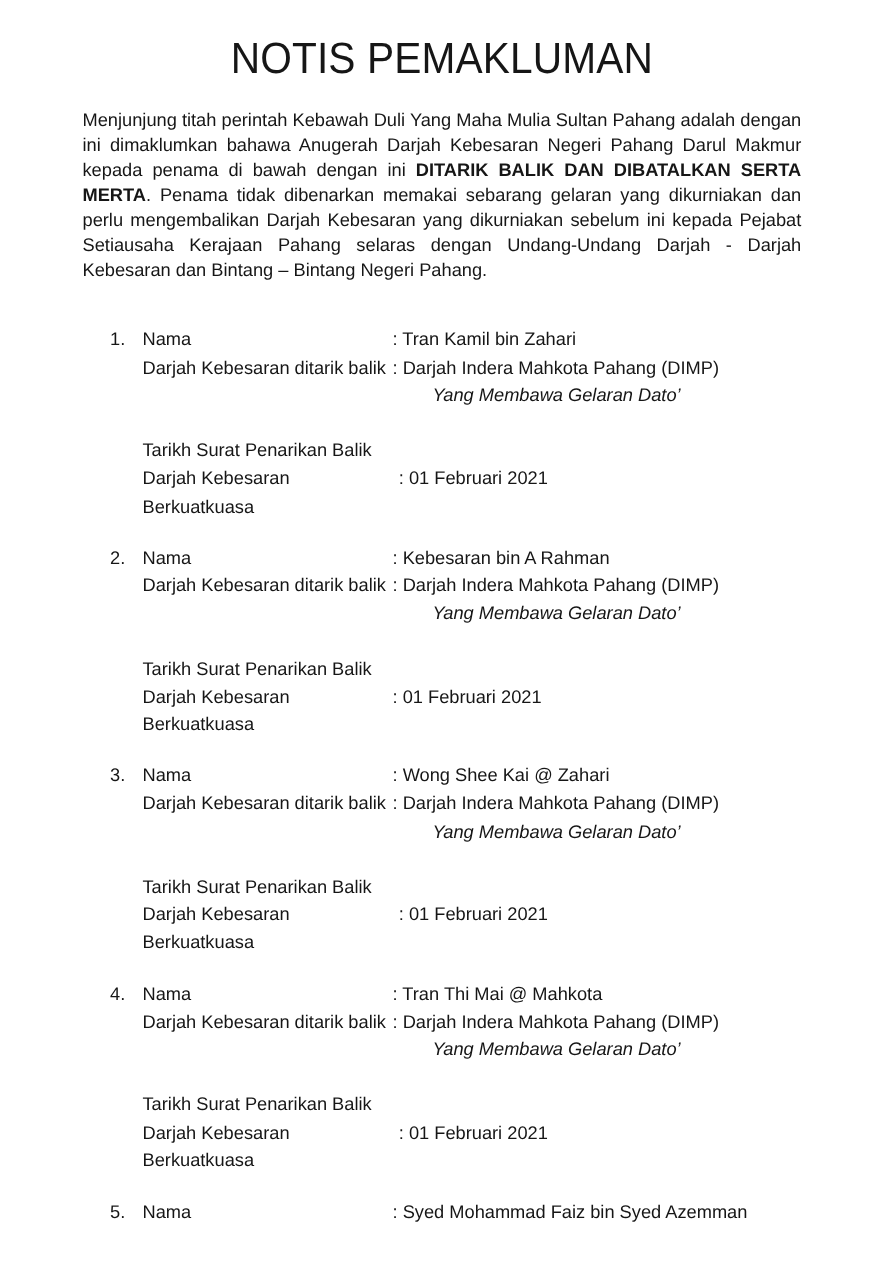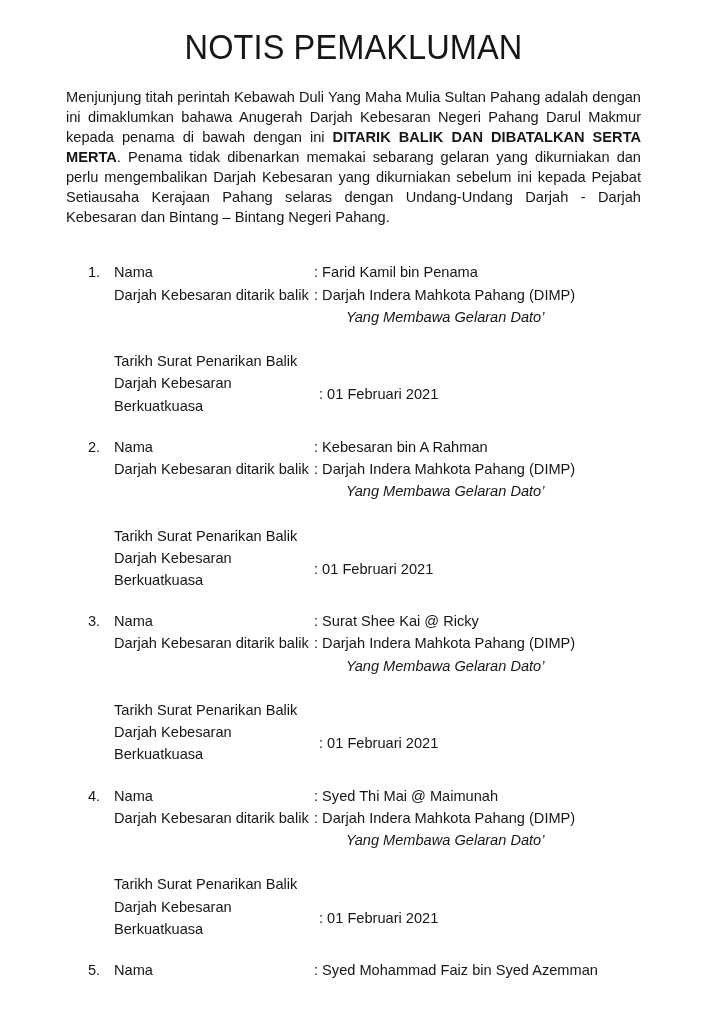--- a/index.html
+++ b/index.html
@@ -68,21 +68,21 @@
   .entry-num {
     position: absolute;
     left: 22px;
     top: 0;
     width: 22px;
     text-align: left;
     font-size: 14.6px;
   }
   .entry-row {
     display: flex;
-    align-items: center;
+    align-items: flex-start;
   }
   .entry-label {
     width: 224px;
     flex: 0 0 224px;
     padding-left: 24px;
     box-sizing: border-box;
   }
   .entry-label.wide {
     width: 229px;
     flex: 0 0 229px;
@@ -107,21 +107,21 @@
   <h1 class="doc-title">NOTIS PEMAKLUMAN</h1>
 
   <p class="intro"><span>Menjunjung titah perintah Kebawah Duli Yang Maha Mulia Sultan Pahang adalah dengan ini dimaklumkan bahawa Anugerah Darjah Kebesaran Negeri Pahang Darul Makmur kepada penama di bawah dengan ini </span><span class="bold">DITARIK BALIK DAN DIBATALKAN SERTA MERTA</span><span>. Penama tidak dibenarkan memakai sebarang gelaran yang dikurniakan dan perlu mengembalikan Darjah Kebesaran yang dikurniakan sebelum ini kepada Pejabat Setiausaha Kerajaan Pahang selaras dengan Undang-Undang Darjah - Darjah Kebesaran dan Bintang – Bintang Negeri Pahang.</span></p>
 
   <div class="entries">
 
     <div class="entry">
       <span class="entry-num">1.</span>
       <div class="entry-row">
         <span class="entry-label">Nama</span>
-        <span class="entry-value">: Farid Kamil bin Penama</span>
+        <span class="entry-value">: Tran Kamil bin Zahari</span>
       </div>
       <div class="entry-row">
         <span class="entry-label">Darjah Kebesaran ditarik balik</span>
         <span class="entry-value">: Darjah Indera Mahkota Pahang (DIMP)</span>
       </div>
       <div class="entry-cont">Yang Membawa Gelaran Dato’</div>
       <div class="entry-gap"></div>
       <div class="entry-row">
         <span class="entry-label">Tarikh Surat Penarikan Balik</span>
         <span class="entry-value"></span>
@@ -151,21 +151,21 @@
       <div class="entry-row">
         <span class="entry-label">Darjah Kebesaran Berkuatkuasa</span>
         <span class="entry-value">: 01 Februari 2021</span>
       </div>
     </div>
 
     <div class="entry">
       <span class="entry-num">3.</span>
       <div class="entry-row">
         <span class="entry-label">Nama</span>
-        <span class="entry-value">: Surat Shee Kai @ Ricky</span>
+        <span class="entry-value">: Wong Shee Kai @ Zahari</span>
       </div>
       <div class="entry-row">
         <span class="entry-label">Darjah Kebesaran ditarik balik</span>
         <span class="entry-value">: Darjah Indera Mahkota Pahang (DIMP)</span>
       </div>
       <div class="entry-cont">Yang Membawa Gelaran Dato’</div>
       <div class="entry-gap"></div>
       <div class="entry-row">
         <span class="entry-label">Tarikh Surat Penarikan Balik</span>
         <span class="entry-value"></span>
@@ -173,21 +173,21 @@
       <div class="entry-row">
         <span class="entry-label wide">Darjah Kebesaran Berkuatkuasa</span>
         <span class="entry-value">: 01 Februari 2021</span>
       </div>
     </div>
 
     <div class="entry">
       <span class="entry-num">4.</span>
       <div class="entry-row">
         <span class="entry-label">Nama</span>
-        <span class="entry-value">: Syed Thi Mai @ Maimunah</span>
+        <span class="entry-value">: Tran Thi Mai @ Mahkota</span>
       </div>
       <div class="entry-row">
         <span class="entry-label">Darjah Kebesaran ditarik balik</span>
         <span class="entry-value">: Darjah Indera Mahkota Pahang (DIMP)</span>
       </div>
       <div class="entry-cont">Yang Membawa Gelaran Dato’</div>
       <div class="entry-gap"></div>
       <div class="entry-row">
         <span class="entry-label">Tarikh Surat Penarikan Balik</span>
         <span class="entry-value"></span>

